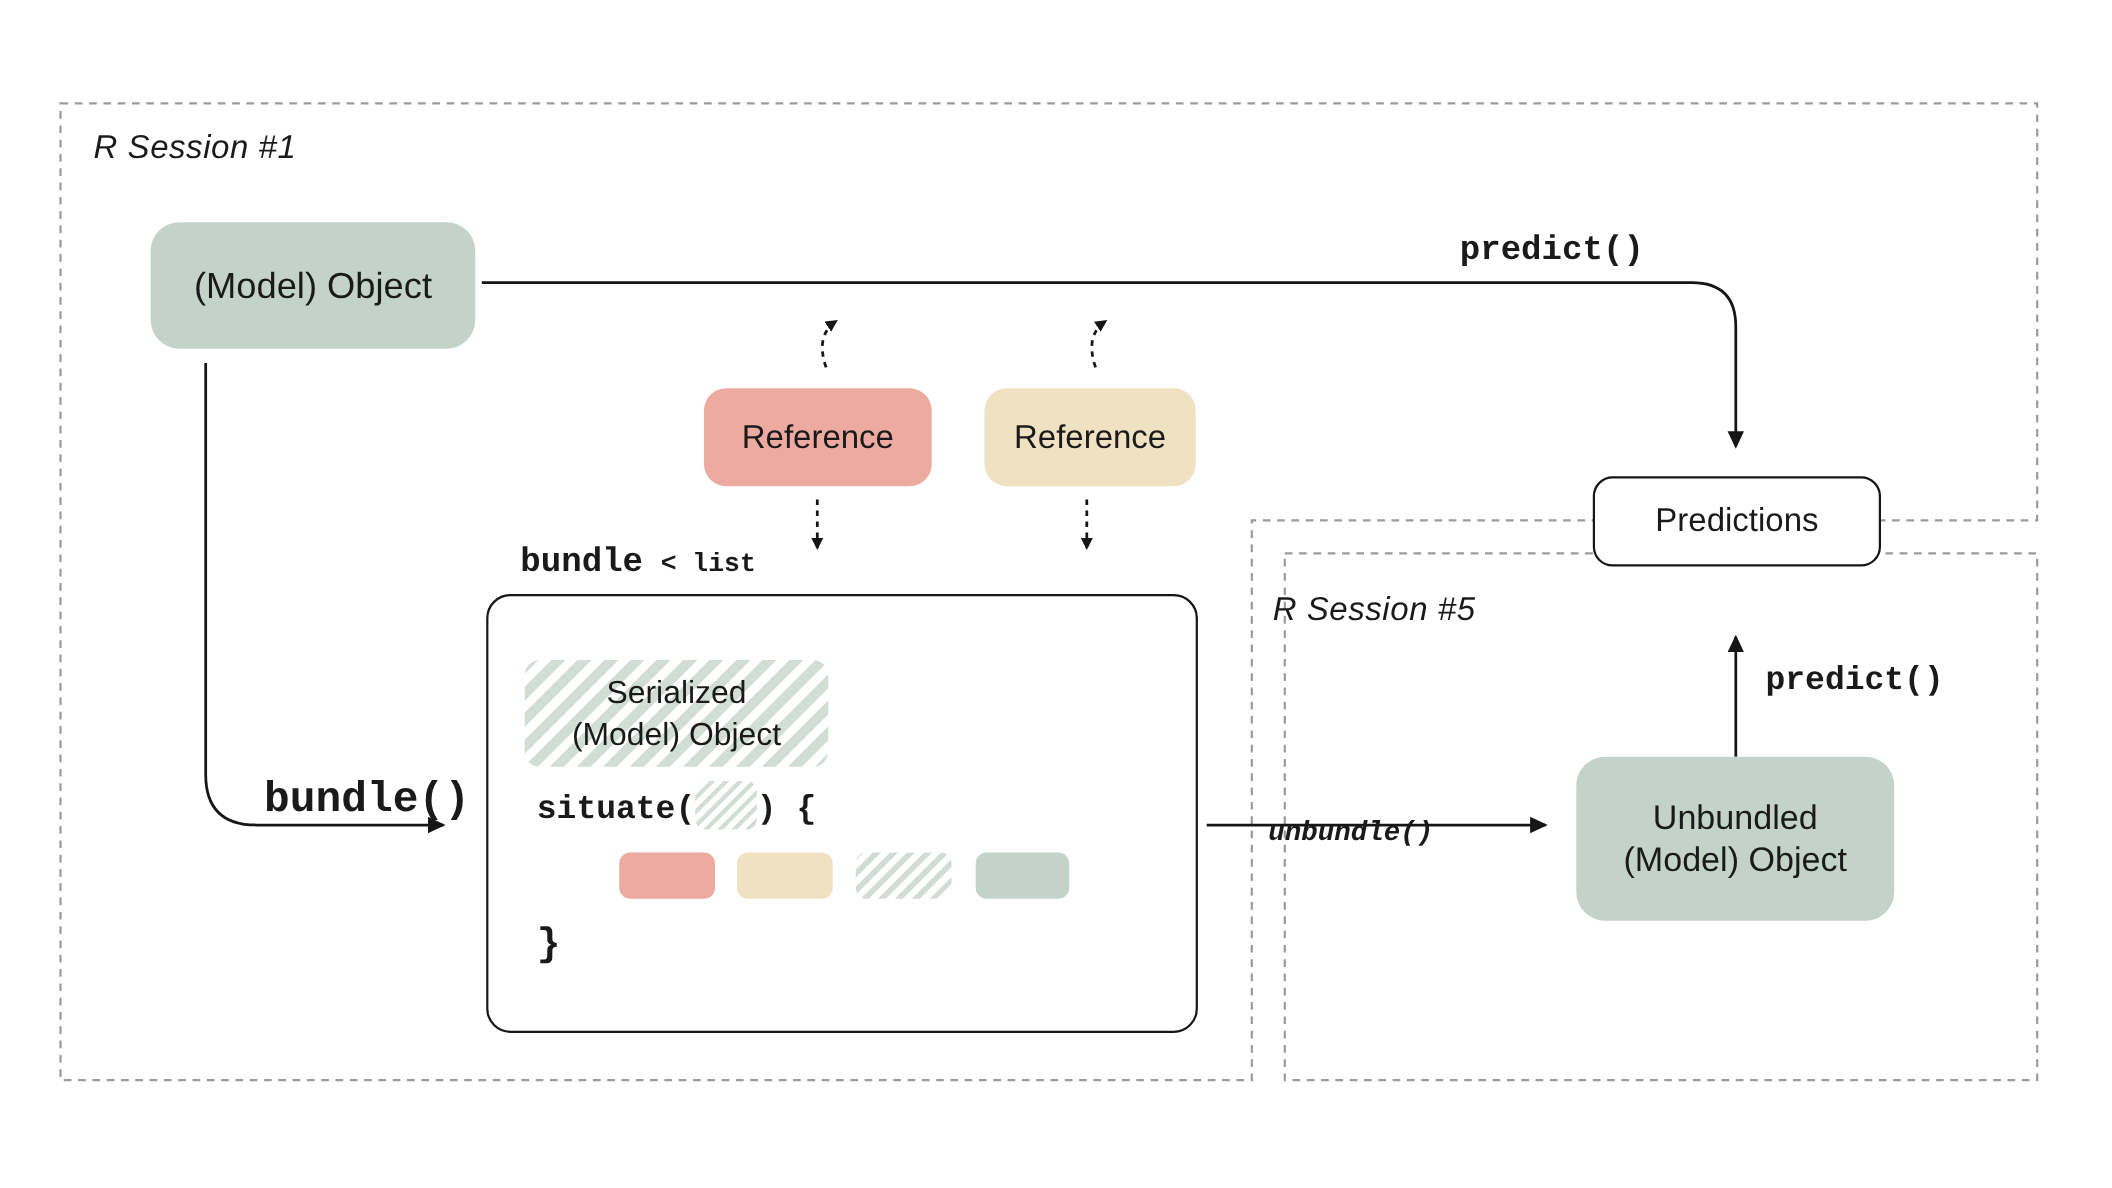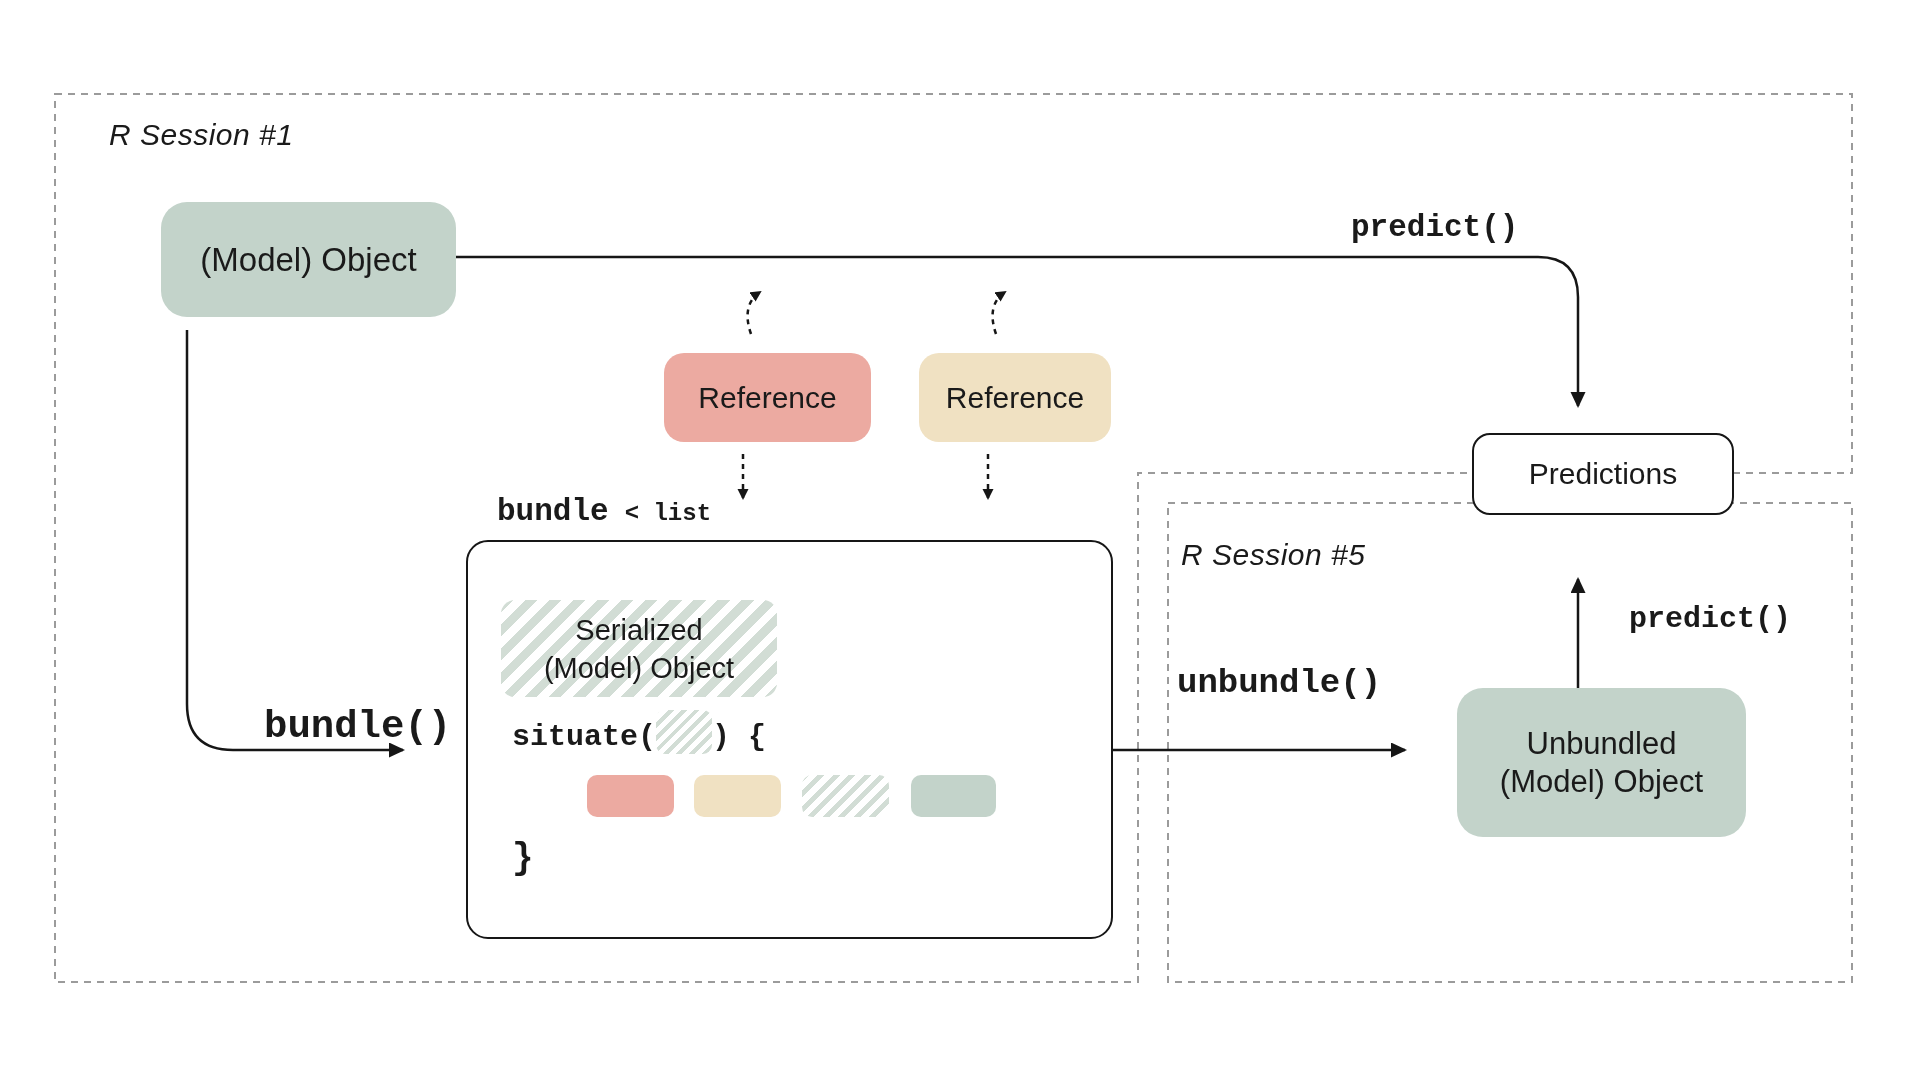--- a/index.html
+++ b/index.html
@@ -1,19 +1,19 @@
 <!DOCTYPE html>
 <html style="--sage: #c3d3ca; --salmon: #ecaaa1; --tan: #f0e1c2; --hatch: #d2ddd5; --line: #161616; --dash: #9b9b9b; --text: #1a1a1a;"><head>
 <meta charset="utf-8">
 <style>
   html,body{margin:0;padding:0;background:#ffffff;}
   .stage{position:relative;width:1920px;height:1080px;background:#fff;overflow:hidden;
          font-family:"Liberation Sans",sans-serif;color:var(--text,#1a1a1a);}
   svg.layer{position:absolute;left:0;top:0;z-index:1;}
-  .abs{position:absolute;z-index:2;margin-left:24px;}
+  .abs{position:absolute;z-index:2;}
   .box{display:flex;align-items:center;justify-content:center;text-align:center;box-sizing:border-box;}
   .sage{background:var(--sage,#c3d3ca);}
   .salmon{background:var(--salmon,#ecaaa1);}
   .tan{background:var(--tan,#f0e1c2);}
   .outlined{background:#fff;border:2px solid var(--line,#161616);}
   .hatch-lg{background:repeating-linear-gradient(135deg,var(--hatch,#d0dcd4) 0 9px,#ffffff 9px 17px);}
   .hatch-md{background:repeating-linear-gradient(135deg,var(--hatch,#d0dcd4) 0 5px,#ffffff 5px 11px);}
   .hatch-sm{background:repeating-linear-gradient(135deg,var(--hatch,#d0dcd4) 0 4px,#ffffff 4px 9px);}
   .mono{font-family:"Liberation Mono",monospace;font-weight:bold;white-space:pre;}
   .session-label{font-style:italic;font-size:30px;letter-spacing:.5px;}
@@ -87,21 +87,21 @@
 
   <div class="abs salmon" style="left:563px;top:775px;width:87px;height:42px;border-radius:10px;"></div>
   <div class="abs tan" style="left:670px;top:775px;width:87px;height:42px;border-radius:10px;"></div>
   <div class="abs hatch-md" style="left:778px;top:775px;width:87px;height:42px;border-radius:10px;"></div>
   <div class="abs sage" style="left:887px;top:775px;width:85px;height:42px;border-radius:10px;"></div>
 
   <div class="abs mono" style="left:488px;top:838px;font-size:36px;">}</div>
 
   <div class="abs mono" style="left:240px;top:705px;font-size:39px;">bundle()</div>
 
-  <div class="abs mono" style="left:1153px;top:664px;font-size:34px;">unbundle()</div>
+  <div class="abs mono" style="left:1153px;top:743px;font-size:25px;font-style:italic;">unbundle()</div>
 
   <div class="abs mono" style="left:1605px;top:602px;font-size:30px;">predict()</div>
 
   <div class="abs box outlined" style="left:1448px;top:433px;width:262px;height:82px;border-radius:18px;font-size:30px;">
     <span>Predictions</span>
   </div>
 
   <div class="abs box sage two-line" style="left:1433px;top:688px;width:289px;height:149px;border-radius:26px;font-size:31px;">
     <span>
       <span style="display:block;">Unbundled</span>

